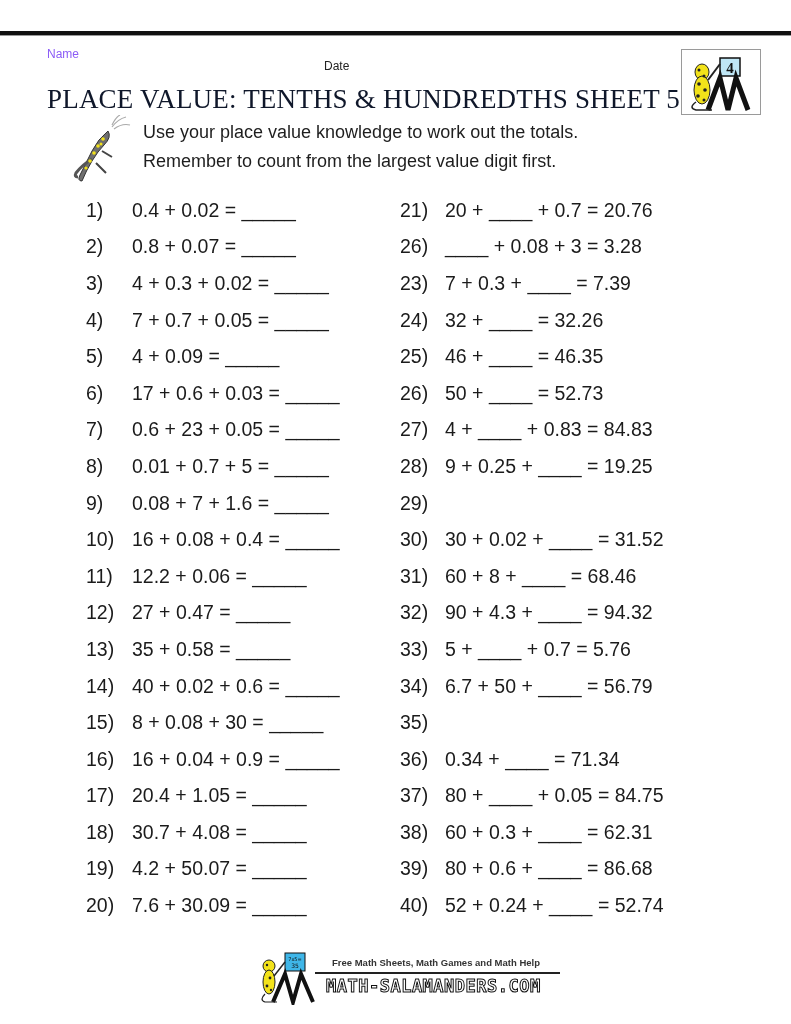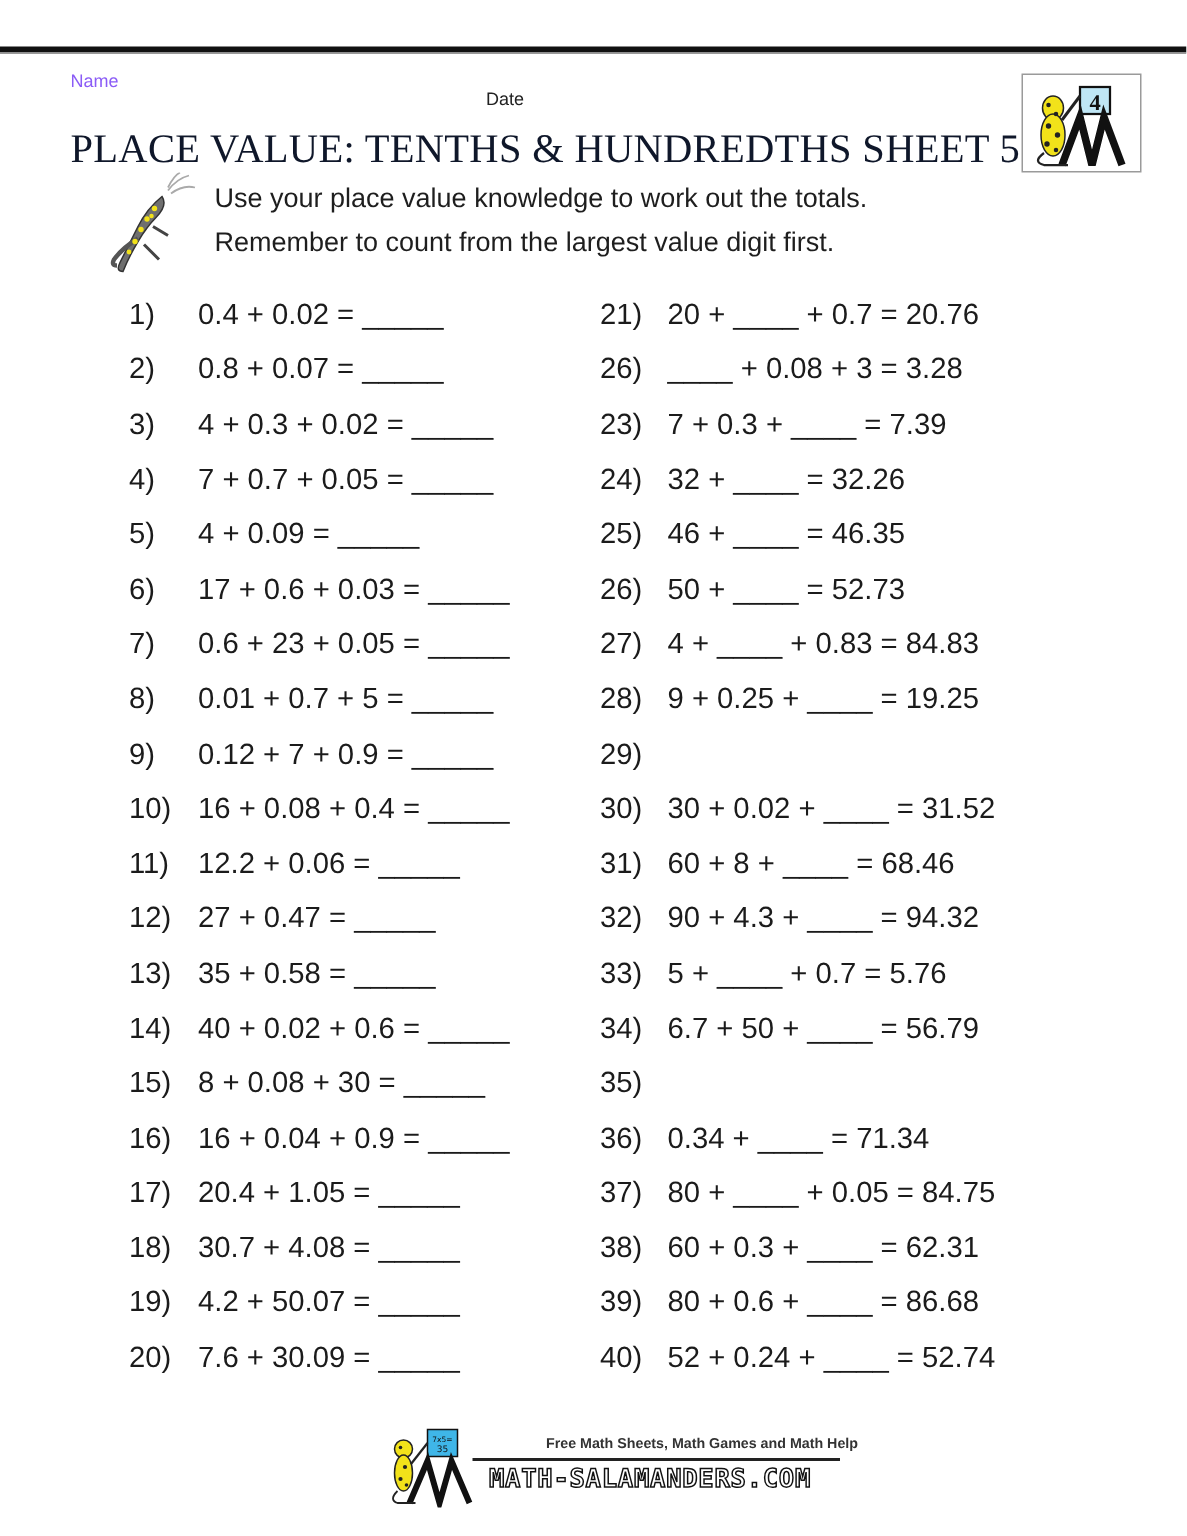--- a/index.html
+++ b/index.html
@@ -12,21 +12,21 @@
     .badge { position: absolute; left: 681px; top: 49px; width: 80px; height: 66px; border: 1px solid #9a9a9a; background: #fff; box-sizing: border-box; }
     .instructions { position: absolute; left: 143px; top: 118px; font-size: 18px; line-height: 29px; color: #1e1e1e; }
     .salamander { position: absolute; left: 68px; top: 115px; width: 66px; height: 70px; }
     .col { position: absolute; top: 192px; }
     .col.left { left: 86px; }
     .col.right { left: 400px; }
     .q { height: 36.6px; display: flex; align-items: center; font-size: 19.5px; color: #1b1b1b; white-space: nowrap; }
     .q .num { display: inline-block; width: 46px; }
     .col.right .q .num { width: 45px; }
     .footer-logo { position: absolute; left: 255px; top: 950px; width: 320px; height: 55px; }
-    .footer-tag { position: absolute; left: 332px; top: 957px; font-size: 9.5px; font-weight: bold; color: #333; white-space: nowrap; margin-left: 32px; }
+    .footer-tag { position: absolute; left: 332px; top: 957px; font-size: 9.5px; font-weight: bold; color: #333; white-space: nowrap; }
     .footer-rule { position: absolute; left: 315px; top: 972px; width: 245px; height: 2px; background: #222; }
     .footer-brand { position: absolute; left: 298px; top: 976px; font-family: "DejaVu Sans Mono", monospace; font-size: 17px; font-weight: bold; letter-spacing: 0.5px; color: #fff; -webkit-text-stroke: 1px #111; white-space: nowrap; padding-left: 28px; }
   </style>
 </head>
 <body>
 
 <div class="top-rule"></div>
 <div class="top-rule2"></div>
 
 <div class="label-name">Name</div>
@@ -98,21 +98,21 @@
   <div class="q">
       <span class="num">7)</span>
       <span>0.6 + 23 + 0.05 = _____</span>
     </div>
   <div class="q">
       <span class="num">8)</span>
       <span>0.01 + 0.7 + 5 = _____</span>
     </div>
   <div class="q">
       <span class="num">9)</span>
-      <span>0.12 + 7 + 0.9 = _____</span>
+      <span>0.08 + 7 + 1.6 = _____</span>
     </div>
   <div class="q">
       <span class="num">10)</span>
       <span>16 + 0.08 + 0.4 = _____</span>
     </div>
   <div class="q">
       <span class="num">11)</span>
       <span>12.2 + 0.06 = _____</span>
     </div>
   <div class="q">

